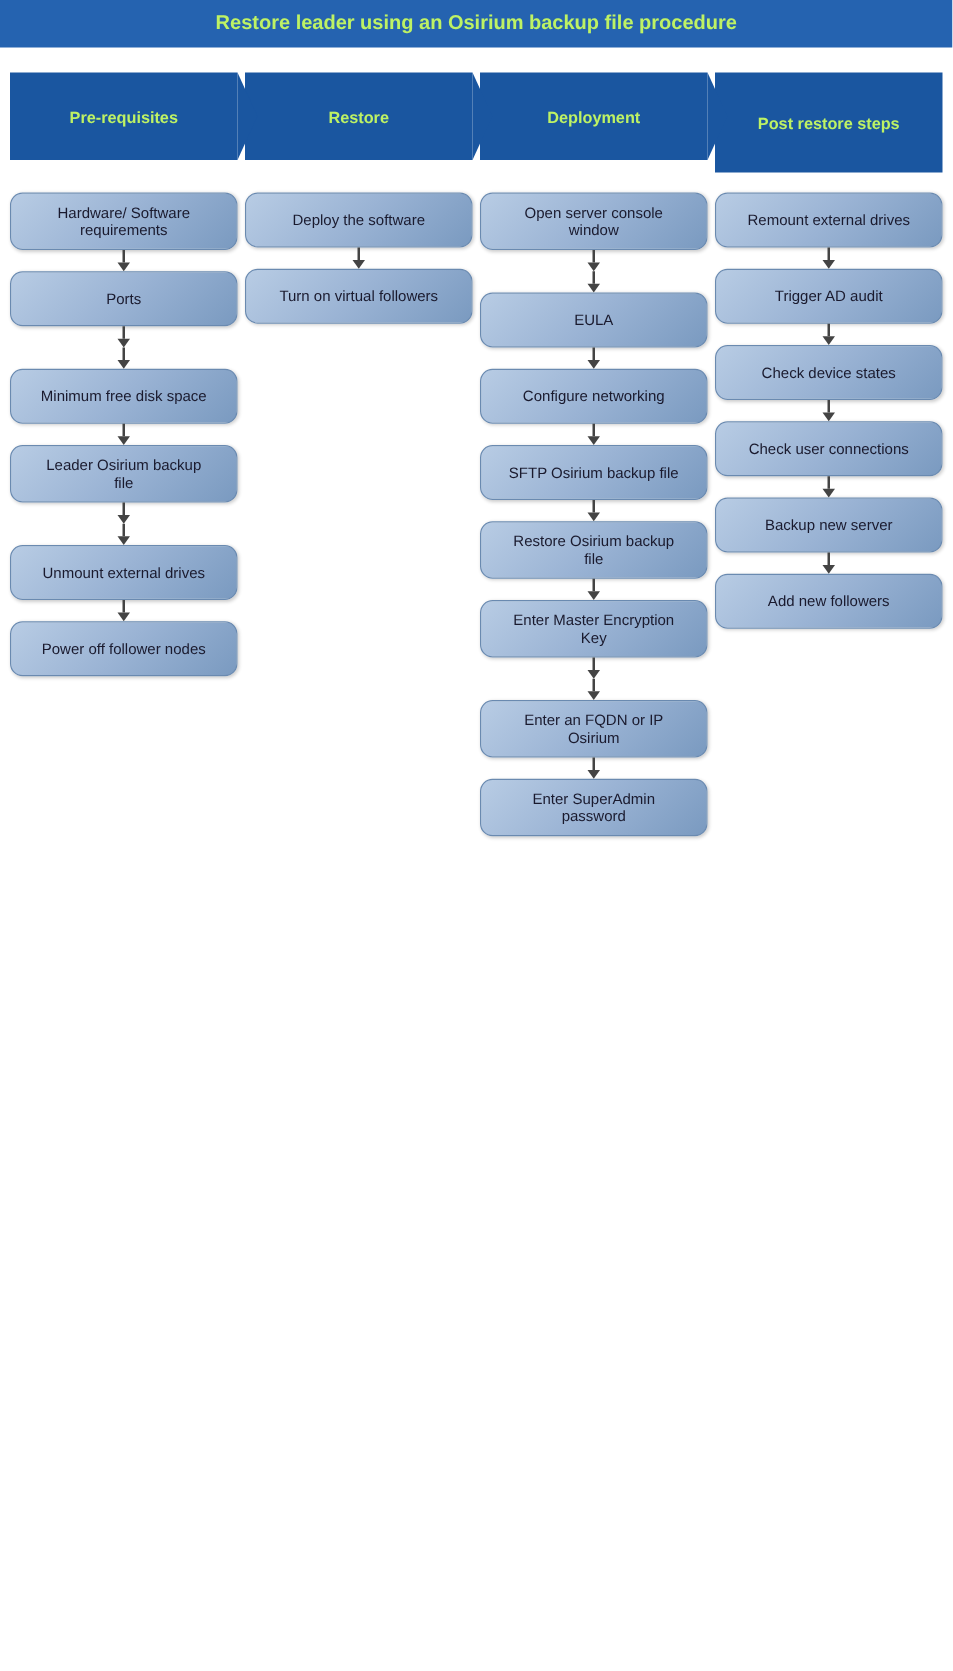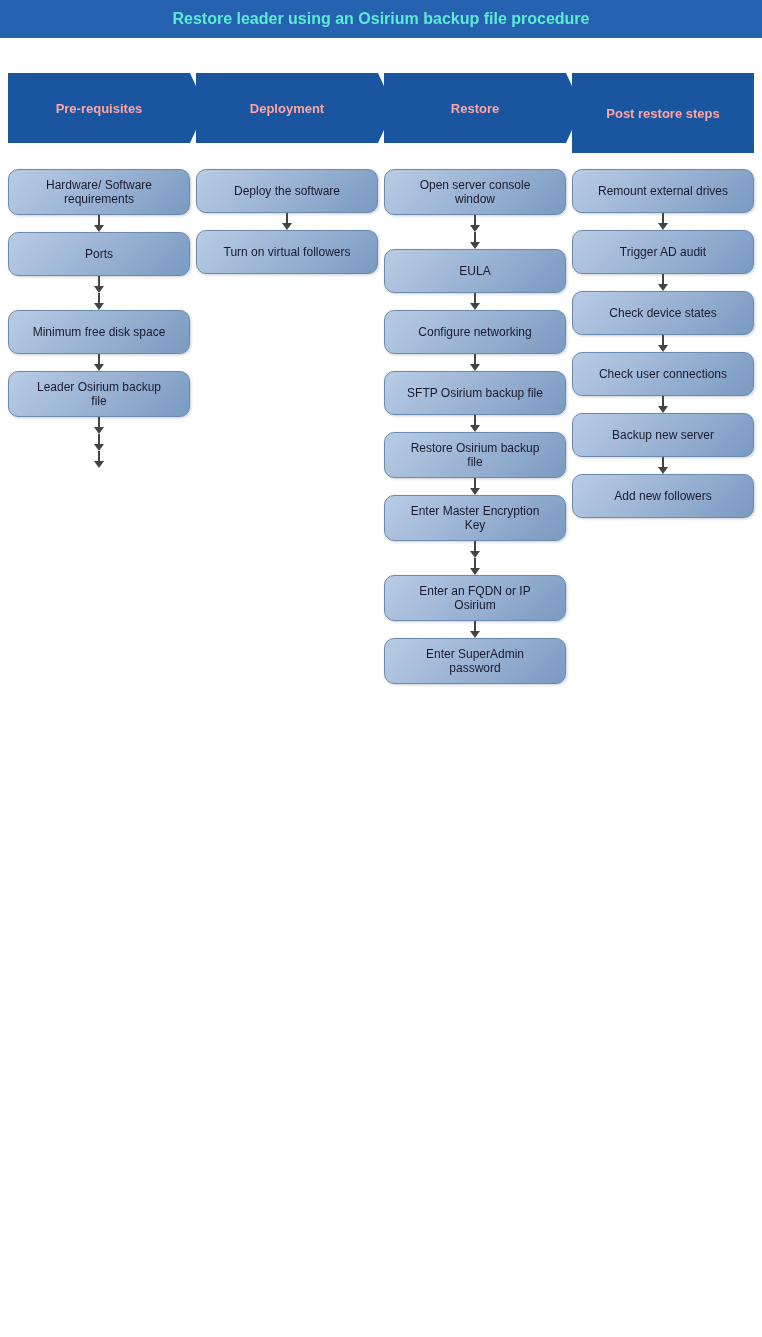--- a/index.html
+++ b/index.html
@@ -5,21 +5,21 @@
     * { box-sizing: border-box; margin: 0; padding: 0; }
     body {
       font-family: Arial, sans-serif;
       background: #fff;
       width: 762px;
       min-height: 1337px;
     }
 
     .header {
       background: #2563b0;
-      color: #5eead4;
+      color: #bef264;
       font-weight: bold;
       font-size: 16px;
       text-align: center;
       padding: 10px 20px;
       width: 100%;
     }
 
     .main-content {
       padding: 10px 8px;
       display: flex;
@@ -32,30 +32,29 @@
       gap: 6px;
       margin-bottom: 16px;
       margin-top: 10px;
       align-items: flex-start;
     }
 
     .arrow-header {
       flex: 1;
       position: relative;
       background: #1a56a0;
-      color: #fca5a5;
+      color: #bef264;
       font-weight: bold;
       font-size: 13px;
       text-align: center;
       padding: 14px 8px 14px 8px;
       min-height: 70px;
       display: flex;
       align-items: center;
       justify-content: center;
-      margin-top: 15px;
     }
 
     .arrow-header::after {
       content: '';
       position: absolute;
       right: -16px;
       top: 0;
       width: 0;
       height: 0;
       border-top: 35px solid transparent;
@@ -125,22 +124,22 @@
 </head>
 <body>
 
 <div class="header">
   <span>Restore leader using an Osirium backup file procedure</span>
 </div>
 
 <div class="main-content">
   <div class="columns-header">
   <div class="arrow-header" style="min-height: 70px;">Pre-requisites</div>
+      <div class="arrow-header" style="min-height: 70px;">Restore</div>
       <div class="arrow-header" style="min-height: 70px;">Deployment</div>
-      <div class="arrow-header" style="min-height: 70px;">Restore</div>
       <div class="arrow-header arrow-header-last" style="min-height: 80px;">Post restore steps</div>
     </div>
   <div class="columns">
   <div class="column">
         <div class="step-box">Hardware/ Software requirements</div>
         <div class="arrow-connector">
           <div class="arrow-line"></div>
           <div class="arrow-tip"></div>
         </div>
         <div class="step-box">Ports</div>
@@ -159,24 +158,26 @@
         </div>
         <div class="step-box">Leader Osirium backup file</div>
         <div class="arrow-connector">
           <div class="arrow-line"></div>
           <div class="arrow-tip"></div>
         </div>
         <div class="arrow-connector">
           <div class="arrow-line"></div>
           <div class="arrow-tip"></div>
         </div>
-        <div class="arrow-connector">
-          <div class="arrow-line"></div>
-          <div class="arrow-tip"></div>
-        </div>
+        <div class="step-box">Unmount external drives</div>
+        <div class="arrow-connector">
+          <div class="arrow-line"></div>
+          <div class="arrow-tip"></div>
+        </div>
+        <div class="step-box">Power off follower nodes</div>
       </div>
       <div class="column">
         <div class="step-box">Deploy the software</div>
         <div class="arrow-connector">
           <div class="arrow-line"></div>
           <div class="arrow-tip"></div>
         </div>
         <div class="step-box">Turn on virtual followers</div>
       </div>
       <div class="column">

